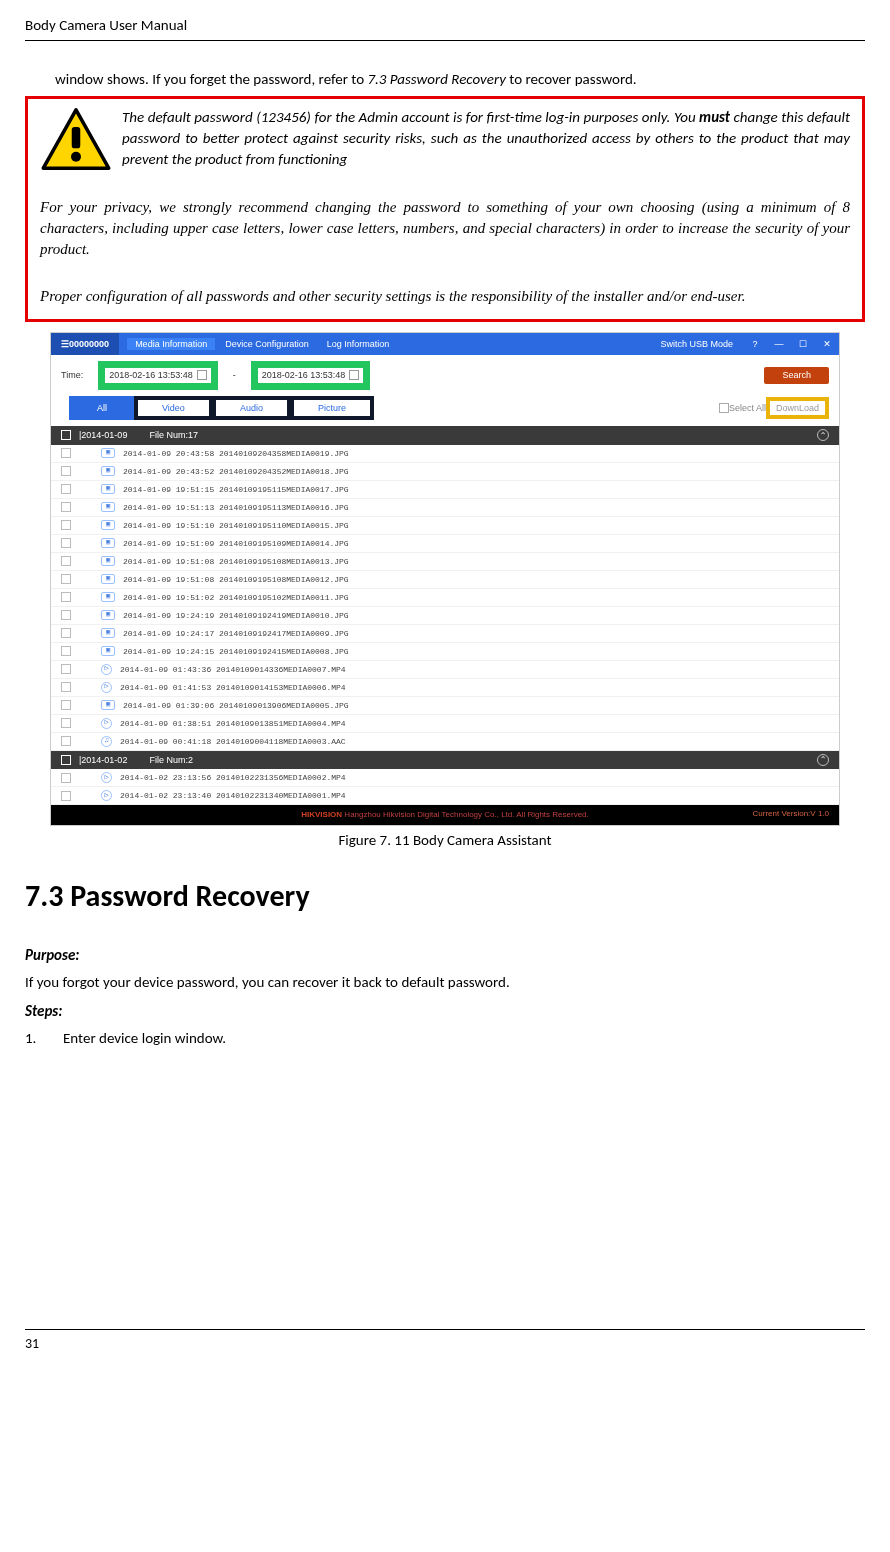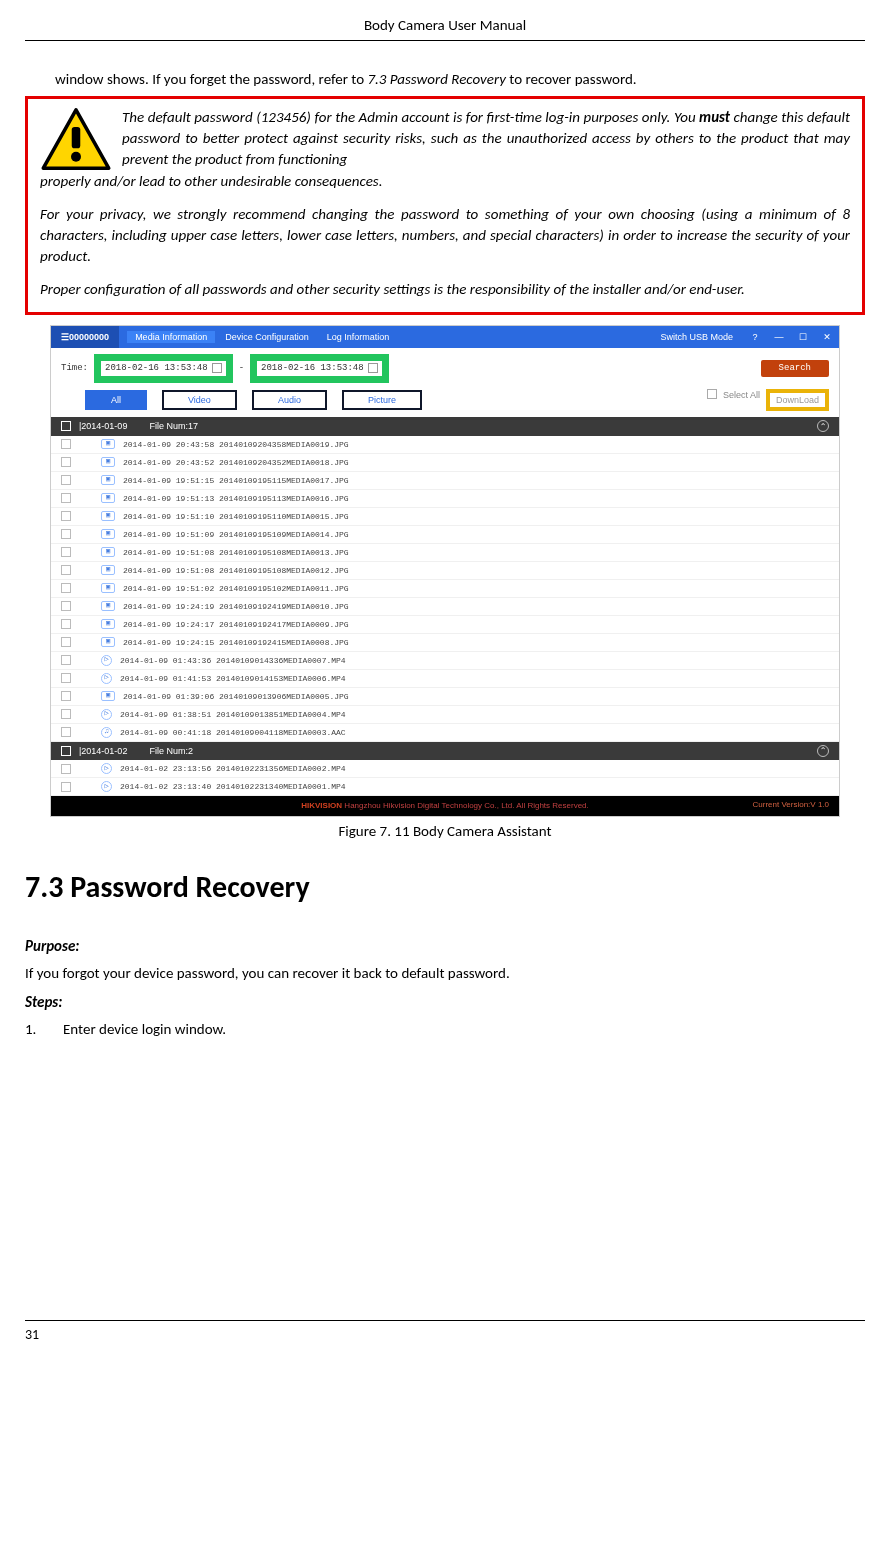--- a/index.html
+++ b/index.html
@@ -8,21 +8,20 @@
     width: 890px;
     background: #fff;
     color: #000;
     font-size: 14px;
     line-height: 1.4;
   }
   .page {
     padding: 15px 25px 15px 25px;
   }
   .header-title {
-    text-align: center;
     font-size: 15px;
     padding-bottom: 4px;
   }
   .hr-top { border: none; border-top: 1px solid #000; margin-bottom: 28px; }
   .hr-bottom { border: none; border-top: 1px solid #000; margin-top: 20px; }
   .intro-line { margin-left: 30px; margin-bottom: 6px; font-size: 15px; }
   .intro-line .italic { font-style: italic; }
   .warning-box {
     border: 3px solid #e40000;
     padding: 8px 12px 12px 12px;
@@ -37,21 +36,21 @@
   .warn-icon svg { width: 100%; height: 100%; }
   .warning-heading {
     font-weight: bold;
     font-style: italic;
     text-decoration: underline;
     font-size: 19px;
     margin-bottom: 2px;
   }
   .warning-box p { font-style: italic; margin-bottom: 0; }
   .warning-box .strong { font-weight: bold; }
-  .warning-para { margin-top: 12px; font-style: italic; }
+  .warning-para { margin-top: 26px; font-style: italic; font-family: Liberation Serif, serif; }
   .screenshot {
     margin: 6px 25px 4px 25px;
     border: 1px solid #ccc;
     background: #fff;
     font-size: 8px;
     font-family: "Courier New", monospace;
     color: #444;
   }
   .ss-topbar {
     background: #2b6ae0;
@@ -66,22 +65,22 @@
   .ss-menu { display: flex; gap: 2px; margin-left: 8px; }
   .ss-menu span { padding: 0 8px; }
   .ss-spacer { flex: 1; }
   .ss-winbtns { display: flex; height: 100%; }
   .ss-winbtns span { width: 24px; display: flex; align-items: center; justify-content: center; }
   .ss-switch { padding: 0 10px; }
   .ss-timebar {
     display: flex;
     align-items: center;
     padding: 6px 10px;
-    gap: 6px;
-    font-family: Liberation Mono, monospace;
+    gap: 15px;
+    font-family: Liberation Sans, sans-serif;
     font-size: 9px;
     color: #333;
   }
   .ss-timebox {
     border: 7px solid #22c55e;
     padding: 1px 4px;
     display: inline-flex; align-items: center; gap: 4px;
     min-width: 110px;
   }
   .ss-cal { width: 10px; height: 10px; border: 1px solid #999; }
@@ -92,29 +91,28 @@
     border-radius: 2px;
   }
   .ss-tabbar {
     display: flex;
     align-items: center;
     padding: 0 10px 6px 18px;
     font-family: Arial, sans-serif;
     font-size: 9px;
   }
   .ss-tab {
-    border: 2px solid #0f172a;
+    border: 4px solid #0f172a;
     padding: 2px 24px;
     margin-right: -1px;
     color: #2b6ae0;
     background: #fff;
-    margin-left: 16px;
   }
   .ss-tab.active { background: #2b6ae0; color: #fff; border-color: #2b6ae0; }
-  .ss-tabright { margin-left: auto; display: flex; align-items: flex-start; gap: 6px; color: #888; }
+  .ss-tabright { margin-left: auto; display: flex; align-items: center; color: #888; }
   .ss-checkbox { width: 10px; height: 10px; border: 1px solid #aaa; display: inline-block; }
   .ss-download { border: 4px solid #eab308; padding: 1px 6px; color: #999; }
   .ss-group {
     background: #3a3a3a;
     color: #fff;
     display: flex;
     align-items: center;
     padding: 3px 10px;
     font-family: Arial, sans-serif;
     font-size: 9px;
@@ -197,21 +195,20 @@
           <rect x="44" y="28" width="12" height="30" rx="4" fill="#000"></rect>
           <circle cx="50" cy="70" r="7" fill="#000"></circle>
         </svg>
       </div>
       <div style="flex:1">
         <p>
           <span>The default password (123456) for the Admin account is for first-time log-in purposes only. You </span><span class="strong">must</span><span> change this default password to better protect against security risks, such as the unauthorized access by others to the product that may prevent the product from functioning</span>
         </p>
       </div>
     </div>
-    <p style="font-style:italic">properly and/or lead to other undesirable consequences.</p>
     <p class="warning-para">For your privacy, we strongly recommend changing the password to something of your own choosing (using a minimum of 8 characters, including upper case letters, lower case letters, numbers, and special characters) in order to increase the security of your product.</p>
     <p class="warning-para">Proper configuration of all passwords and other security settings is the responsibility of the installer and/or end-user.</p>
   </div>
 
   <div class="screenshot">
     <div class="ss-topbar">
       <div class="ss-logo">☰ <span>00000000</span></div>
       <div class="ss-menu" id="ss-menu">
           <span style="background: #3b82f6;">Media Information</span>
           <span>Device Configuration</span>

